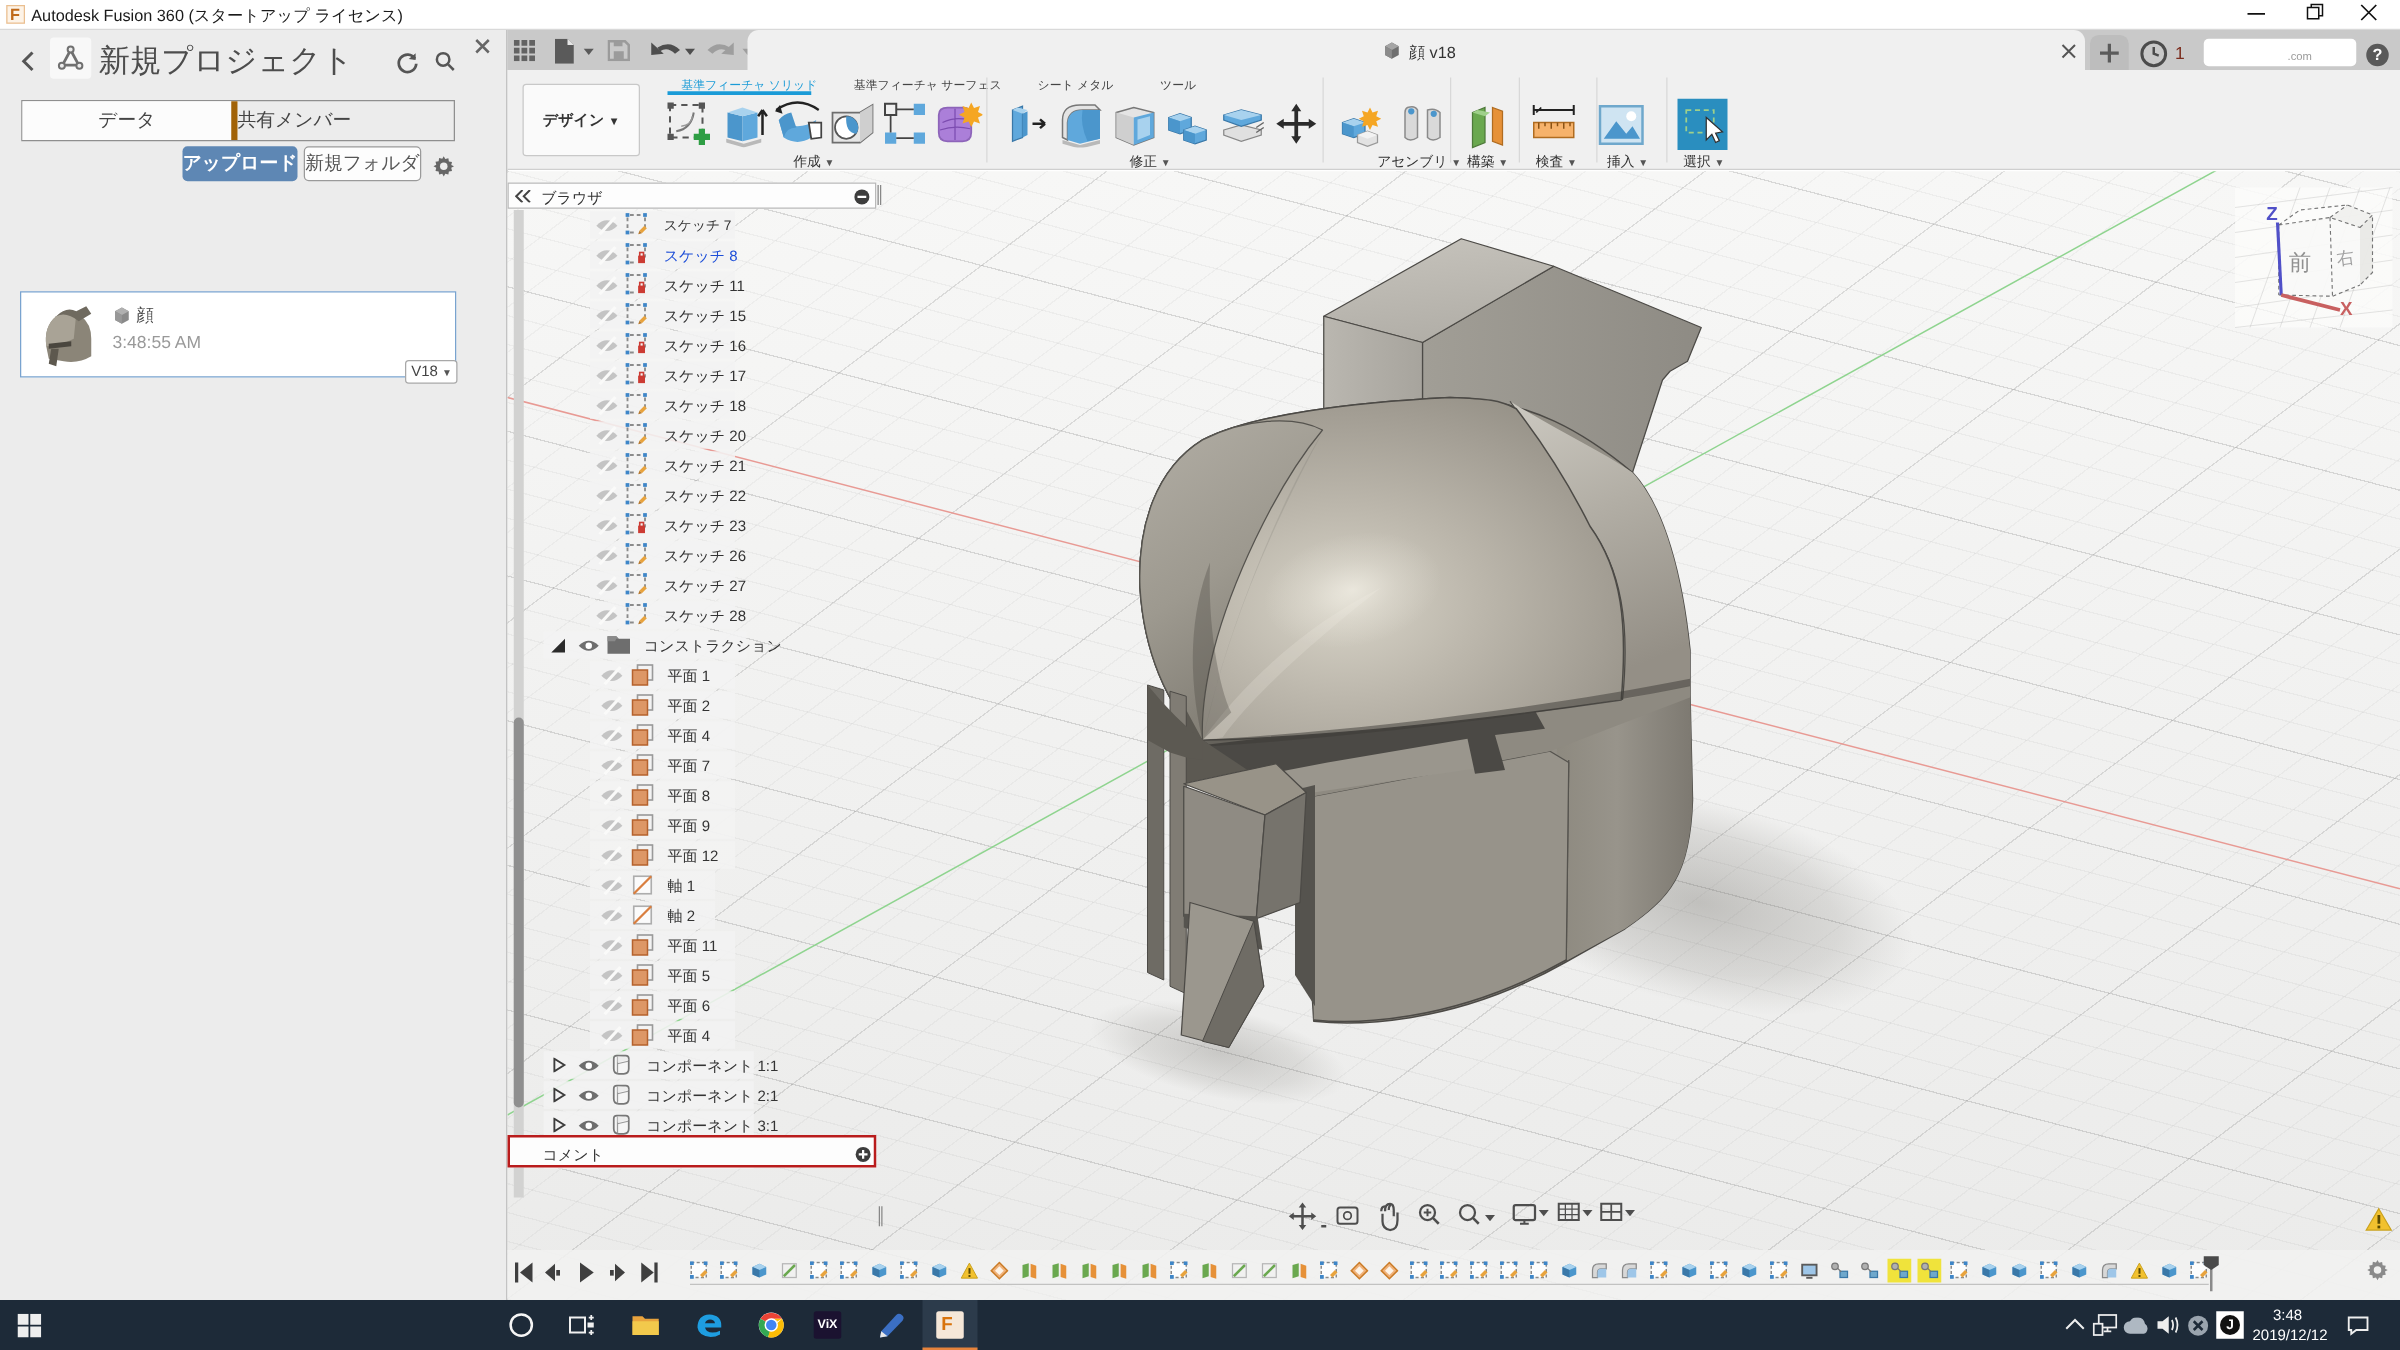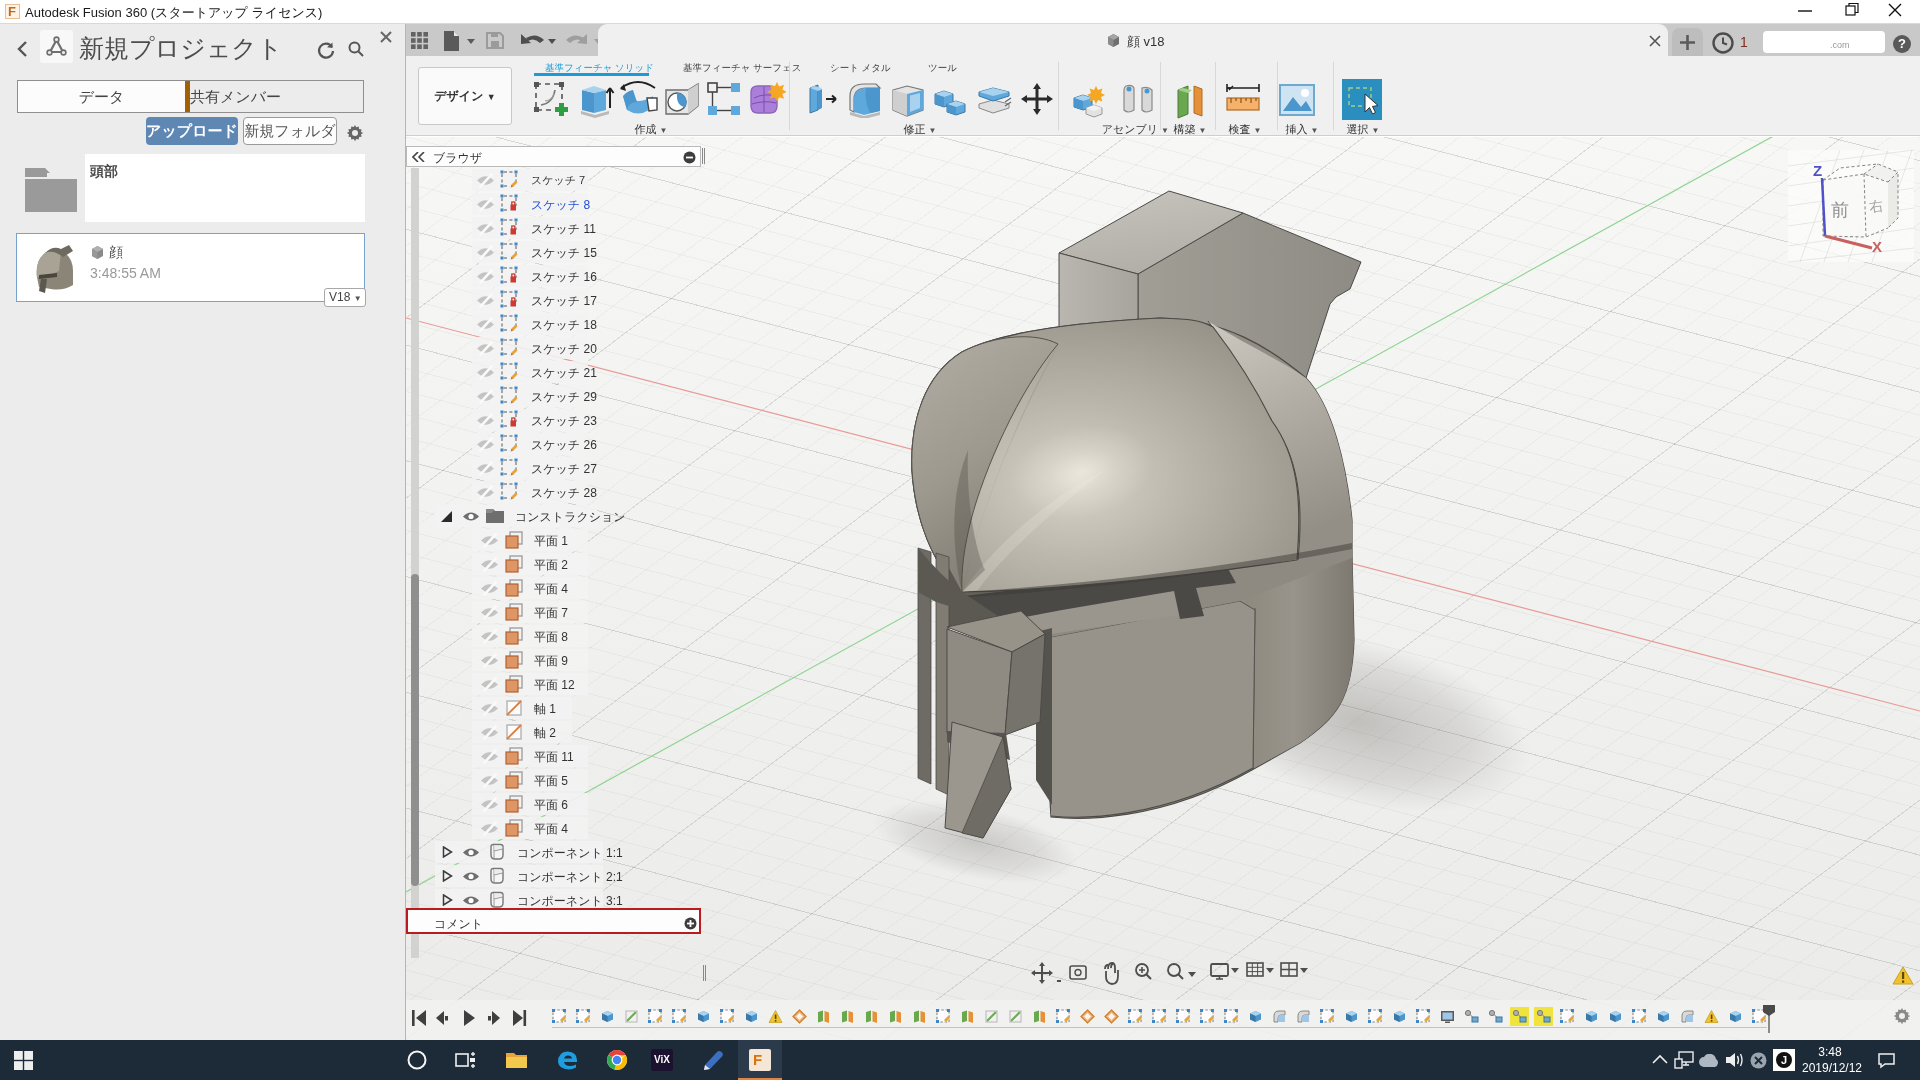--- a/index.html
+++ b/index.html
@@ -49,28 +49,20 @@
   <div class="abs" style="left:172px;top:0;width:173px;height:31px;text-align:left;line-height:31px;font-size:15px;color:#444">共有メンバー</div>
  </div>
 
  <div class="abs" style="left:146px;top:93px;width:92px;height:28px;background:#5e87b4;border-radius:4px;text-align:center;line-height:28px;font-size:15px;font-weight:bold;color:#fff">アップロード</div>
  <div class="abs" style="left:243px;top:93px;width:94px;height:28px;background:#fdfdfd;border:1px solid #9a9a9a;border-radius:4px;text-align:center;line-height:26px;font-size:15px;color:#555">新規フォルダ</div>
  <svg class="abs" style="left:346px;top:100px" width="18" height="18" viewBox="0 0 18 18">
   <path fill="#666" d="M9 0l1.2 2.2 2.5-.6 .4 2.5 2.5.4-.6 2.5L17.2 8 15 9.2l.6 2.5-2.5.4-.4 2.5-2.5-.6L9 16.2 7.8 14l-2.5.6-.4-2.5-2.5-.4.6-2.5L.8 8 3 6.8 2.4 4.3l2.5-.4.4-2.5 2.5.6z" transform="translate(0,1)"></path>
   <circle cx="9" cy="9" r="3" fill="#ececec"></circle>
  </svg>
 
- <div class="abs" style="left:16px;top:130px;width:349px;height:68px;background:#fff">
-  <div class="abs" style="left:0;top:0;width:69px;height:68px;background:#ececec"></div>
-  <svg class="abs" style="left:7px;top:8px" width="55" height="52" viewBox="0 0 55 52">
-    <path d="M2 6 H22 L27 11 H24 V15 H2 Z" fill="#9a9a9a"></path>
-    <rect x="2" y="17" width="52" height="33" fill="#9a9a9a"></rect>
-  </svg>
-  <div class="abs" style="left:74px;top:9px;font-size:14px;font-weight:bold;color:#4a4a4a">頭部</div>
- </div>
 
  <div class="abs" style="left:16px;top:209px;width:349px;height:69px;background:#fff;border:1px solid #79a3cf">
   <svg class="abs" style="left:6px;top:3px" width="62" height="62" viewBox="0 0 62 62">
     <g>
      <path d="M14 40 Q12 24 22 16 Q32 10 42 16 Q50 22 50 34 L50 48 Q40 54 28 52 L16 50 Z" fill="#8b8578"></path>
      <path d="M14 40 Q12 24 22 16 Q30 11 38 14 L36 34 Q24 40 14 40 Z" fill="#a9a396"></path>
      <path d="M22 16 Q30 8 38 12 L46 8 L50 14 L40 20 Q30 12 22 16 Z" fill="#6f6a5f"></path>
      <path d="M16 38 L34 36 L34 40 L16 42 Z" fill="#4a463e"></path>
      <path d="M18 42 L24 42 L22 56 L16 54 Z" fill="#5d584e"></path>
     </g>
@@ -631,21 +623,21 @@
         <line x1="3.5" y1="13.5" x2="15.5" y2="0.5" stroke="#fafaf9" stroke-width="2.4"></line>
       </svg>
       <svg width="20" height="20" viewBox="0 0 20 20" style="position:absolute;left:28px;top:1px">
         <path d="M4 2 H14 M2 4 V14 M16 4 V12 M4 16 H8" stroke="#8b8b8b" stroke-width="1.5" stroke-dasharray="3 2.4" fill="none"></path>
         <rect x="0.5" y="0.5" width="3" height="3" fill="#3e86c8"></rect>
         <rect x="14.5" y="0.5" width="3" height="3" fill="#3e86c8"></rect>
         <rect x="0.5" y="14.5" width="3" height="3" fill="#3e86c8"></rect>
         <path d="M11.5 14.5 L15.5 10.5 L17.5 12.5 L13.5 16.5 Z" fill="#e8a33d"></path>
         <path d="M11.5 14.5 L13.5 16.5 L10.6 17.4 Z" fill="#b5762a"></path>
       </svg>
-      <div style="position:absolute;left:59px;top:4px;font-size:12px;color:#333;white-space:nowrap">スケッチ 29</div>
+      <div style="position:absolute;left:59px;top:4px;font-size:12px;color:#333;white-space:nowrap">スケッチ 22</div>
     </div>
 <div class="abs" style="left:472px;top:409px;width:116px;height:22px;background:rgba(243,243,242,0.88)">
       <svg width="19" height="15" viewBox="0 0 18 14" style="position:absolute;left:4px;top:4px">
         <path d="M1 7 Q9 -1 17 7 Q9 15 1 7 Z" fill="#c4c4c4"></path>
         <line x1="3.5" y1="13.5" x2="15.5" y2="0.5" stroke="#fafaf9" stroke-width="2.4"></line>
       </svg>
       <svg width="20" height="20" viewBox="0 0 20 20" style="position:absolute;left:28px;top:1px">
         <path d="M4 2 H14 M2 4 V14 M16 4 V12 M4 16 H8" stroke="#8b8b8b" stroke-width="1.5" stroke-dasharray="3 2.4" fill="none"></path>
         <rect x="0.5" y="0.5" width="3" height="3" fill="#3e86c8"></rect>
         <rect x="14.5" y="0.5" width="3" height="3" fill="#3e86c8"></rect>

